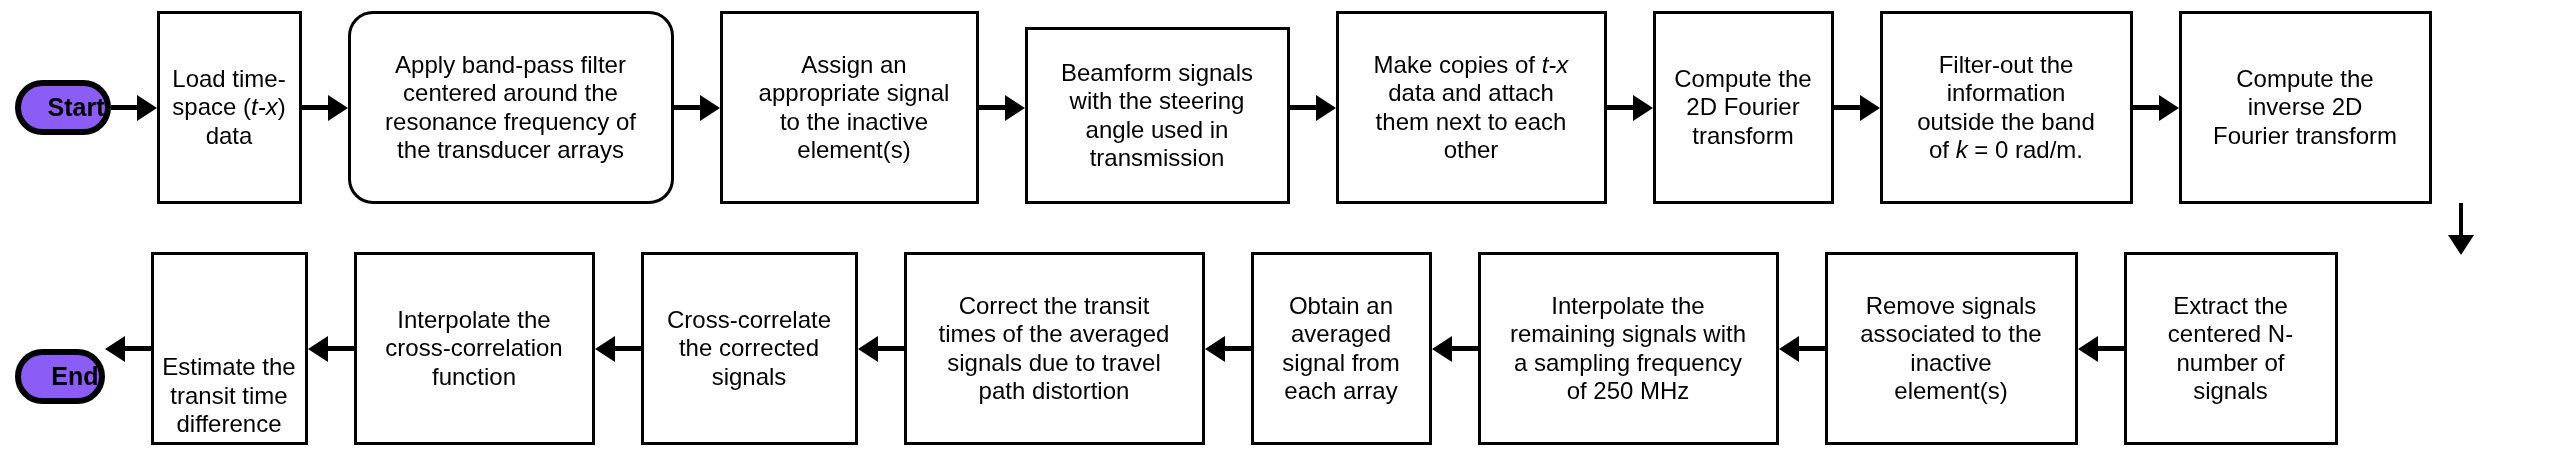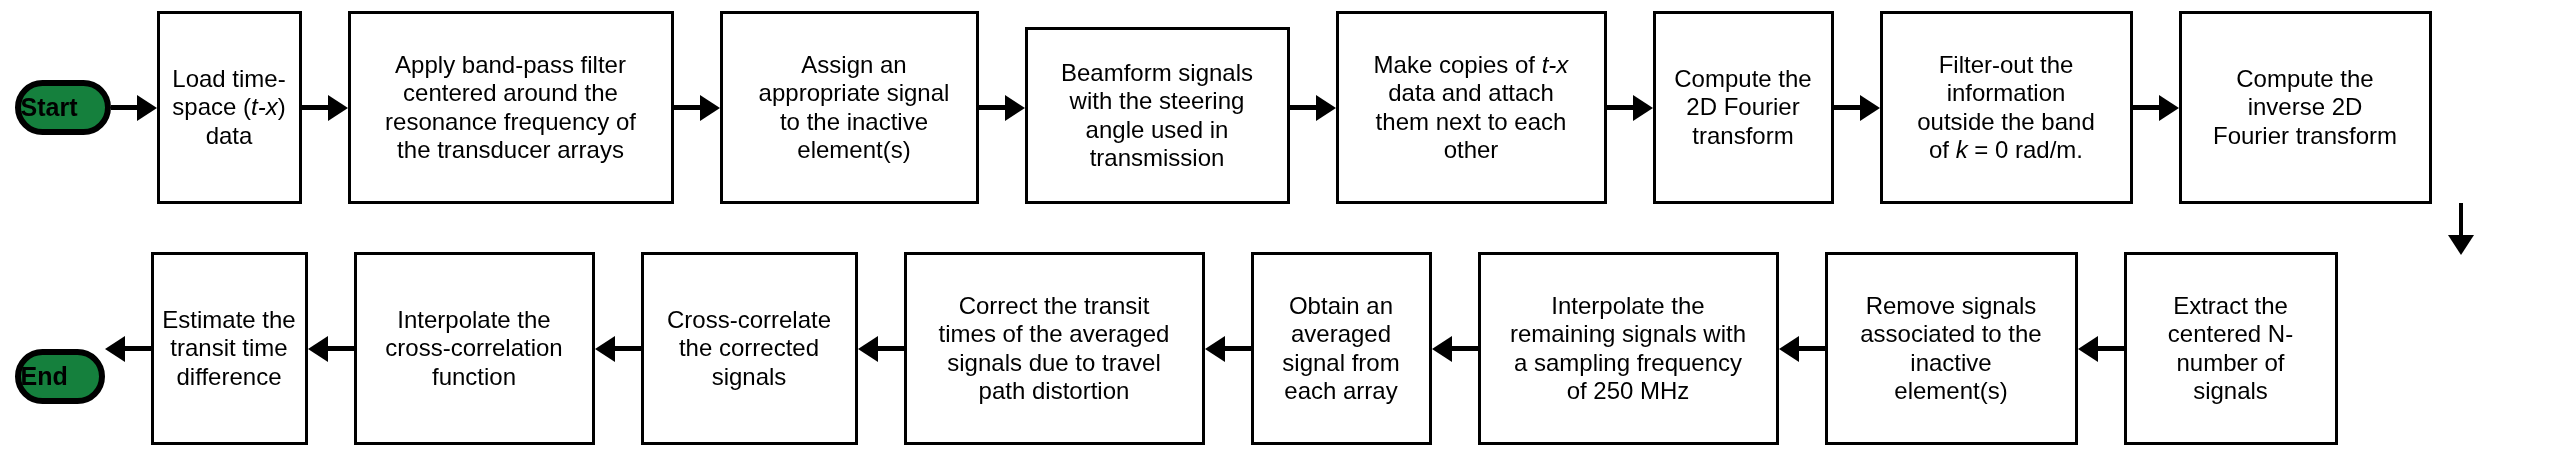--- a/index.html
+++ b/index.html
@@ -8,22 +8,22 @@
 
   .row{position:absolute;display:flex;align-items:stretch;}
   #row-top{left:0;top:11px;height:193px;}
   #row-bottom{left:0;top:252px;height:193px;}
 
   .node{box-sizing:border-box;border:3px solid #000;background:#fff;
         display:flex;align-items:center;justify-content:center;text-align:center;
         font-size:24px;line-height:1.18;padding:3.6px 6px;}
   .node span.txt{display:block;width:100%;}
 
-  .terminal{border:6.6px solid #000;border-radius:602px;background:#15803d;
-            display:flex;align-items:center;justify-content:flex-start;
+  .terminal{border:6.6px solid #000;border-radius:602px;background:#8b5cf6;
+            display:flex;align-items:center;justify-content:flex-end;
             font-size:25px;font-weight:bold;box-sizing:border-box;}
 
   
   .conn{position:relative;display:flex;align-items:center;flex:0 0 auto;}
   .conn .shaft{height:4.2px;background:#000;flex:1 1 auto;}
   .conn .head{width:0;height:0;flex:0 0 auto;}
   .conn.right .head{border-top:13.3px solid transparent;border-bottom:13.3px solid transparent;border-left:20.5px solid #000;}
   .conn.left  .head{border-top:13.3px solid transparent;border-bottom:13.3px solid transparent;border-right:20.5px solid #000;order:-1;}
 
   
@@ -54,21 +54,21 @@
 
     <div class="node" style="width:145px;text-align:center;">
       <span class="txt">Load time-<br>space (<i class="mv">t-x</i>)<br>data</span>
     </div>
 
     <div class="conn right" style="width:46px;">
       <div class="shaft"></div>
       <div class="head"></div>
     </div>
 
-    <div class="node" style="width:326px;">
+    <div class="node" style="width:326px;border-radius:25px;">
       <span class="txt">Apply band-pass filter<br>centered around the<br>resonance frequency of<br>the transducer arrays</span>
     </div>
 
     <div class="conn right" style="width:46px;">
       <div class="shaft"></div>
       <div class="head"></div>
     </div>
 
     <div class="node" style="width:259px;padding-left:16px;">
       <span class="txt">Assign an<br>appropriate signal<br>to the inactive<br>element(s)</span>
@@ -132,21 +132,21 @@
 
     <div class="terminal" style="width:90px;height:55px;margin-top:97px;">
       <span>End</span>
     </div>
 
     <div class="conn left" style="width:46px;margin-top:69px;height:55px;">
       <div class="shaft"></div>
       <div class="head"></div>
     </div>
 
-    <div class="node" style="width:157px;">
+    <div class="node" style="width:157px;align-items:flex-end;">
       <span class="txt">Estimate the<br>transit time<br>difference</span>
     </div>
 
     <div class="conn left" style="width:46px;">
       <div class="shaft"></div>
       <div class="head"></div>
     </div>
 
     <div class="node" style="width:241px;">
       <span class="txt">Interpolate the<br>cross-correlation<br>function</span>

